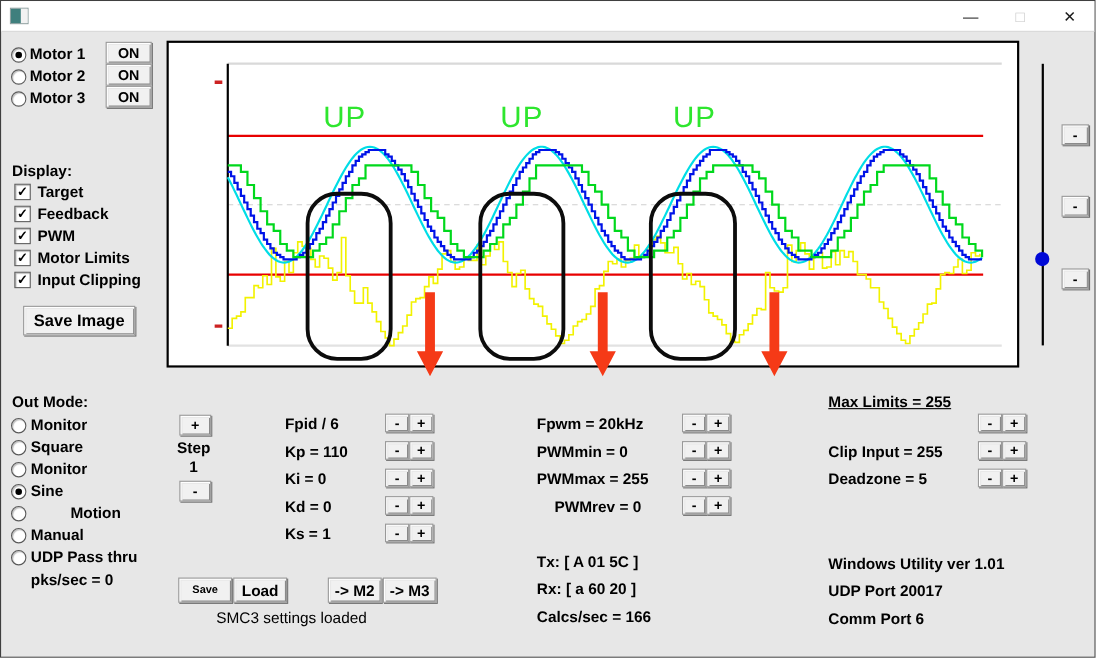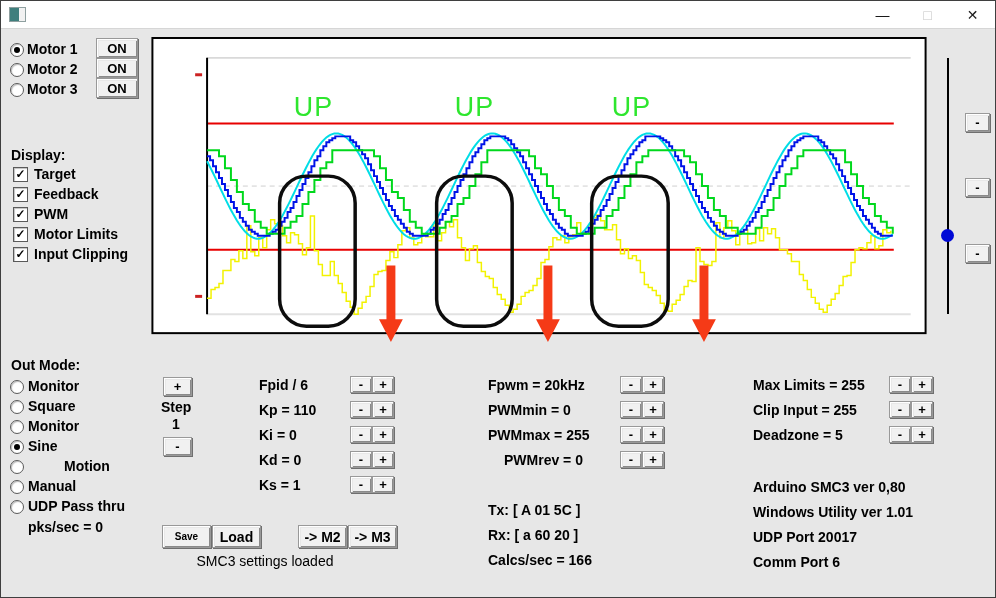--- a/index.html
+++ b/index.html
@@ -68,20 +68,21 @@
   <span class="checkbox on" style="left:12px;top:166px;"></span>
   <div class="lbl" style="left:33px;top:165px;">Target</div>
   <span class="checkbox on" style="left:12px;top:186px;"></span>
   <div class="lbl" style="left:33px;top:185px;">Feedback</div>
   <span class="checkbox on" style="left:12px;top:206px;"></span>
   <div class="lbl" style="left:33px;top:205px;">PWM</div>
   <span class="checkbox on" style="left:12px;top:226px;"></span>
   <div class="lbl" style="left:33px;top:225px;">Motor Limits</div>
   <span class="checkbox on" style="left:12px;top:246px;"></span>
   <div class="lbl" style="left:33px;top:245px;">Input Clipping</div>
+  <div class="btn3d" style="left:20px;top:277px;width:102px;height:27px;font-size:15px;">Save Image</div>
 
   <div class="lbl" style="left:10px;top:356px;">Out Mode:</div>
   <span class="radio" style="left:9px;top:379px;"></span>
   <div class="lbl" style="left:27px;top:377px;">Monitor</div>
   <span class="radio" style="left:9px;top:399px;"></span>
   <div class="lbl" style="left:27px;top:397px;">Square</div>
   <span class="radio" style="left:9px;top:419px;"></span>
   <div class="lbl" style="left:27px;top:417px;">Monitor</div>
   <span class="radio on" style="left:9px;top:439px;"></span>
   <div class="lbl" style="left:27px;top:437px;">Sine</div>
@@ -130,31 +131,30 @@
   <div class="btn3d" style="left:619px;top:425px;width:22px;height:17px;">-</div>
   <div class="btn3d" style="left:641px;top:425px;width:22px;height:17px;">+</div>
   <div class="lbl" style="left:487px;top:451px;margin-left:16px;">PWMrev = 0</div>
   <div class="btn3d" style="left:619px;top:450px;width:22px;height:17px;">-</div>
   <div class="btn3d" style="left:641px;top:450px;width:22px;height:17px;">+</div>
 
   <div class="lbl" style="left:487px;top:501px;">Tx: [ A 01 5C ]</div>
   <div class="lbl" style="left:487px;top:526px;">Rx: [ a 60 20 ]</div>
   <div class="lbl" style="left:487px;top:551px;">Calcs/sec = 166</div>
 
-  <div class="lbl" style="left:752px;top:376px;">Max Limits = 255</div>
+  <div class="lbl" style="left:752px;top:356px;text-decoration:underline;">Max Limits = 255</div>
   <div class="btn3d" style="left:888px;top:375px;width:22px;height:17px;">-</div>
   <div class="btn3d" style="left:910px;top:375px;width:22px;height:17px;">+</div>
   <div class="lbl" style="left:752px;top:401px;">Clip Input = 255</div>
   <div class="btn3d" style="left:888px;top:400px;width:22px;height:17px;">-</div>
   <div class="btn3d" style="left:910px;top:400px;width:22px;height:17px;">+</div>
   <div class="lbl" style="left:752px;top:426px;">Deadzone = 5</div>
   <div class="btn3d" style="left:888px;top:425px;width:22px;height:17px;">-</div>
   <div class="btn3d" style="left:910px;top:425px;width:22px;height:17px;">+</div>
 
-  <div class="lbl" style="left:752px;top:478px;">Arduino SMC3 ver 0,80</div>
   <div class="lbl" style="left:752px;top:503px;">Windows Utility ver 1.01</div>
   <div class="lbl" style="left:752px;top:528px;">UDP Port 20017</div>
   <div class="lbl" style="left:752px;top:553px;">Comm Port 6</div>
 
   <svg class="chart-wrap" viewBox="0 0 780 322">
       <rect x="1" y="1" width="778" height="297" fill="#ffffff" stroke="#000000" stroke-width="2"></rect>
       <line x1="56" x2="764" y1="21" y2="21" stroke="#d9d9d9" stroke-width="2"></line>
       <line x1="56" x2="764" y1="150" y2="150" stroke="#cfcfcf" stroke-width="1" stroke-dasharray="5 4"></line>
       <line x1="56" x2="764" y1="279" y2="279" stroke="#e2e2e2" stroke-width="2"></line>
       <line x1="56" x2="747" y1="87" y2="87" stroke="#e80000" stroke-width="2"></line>

